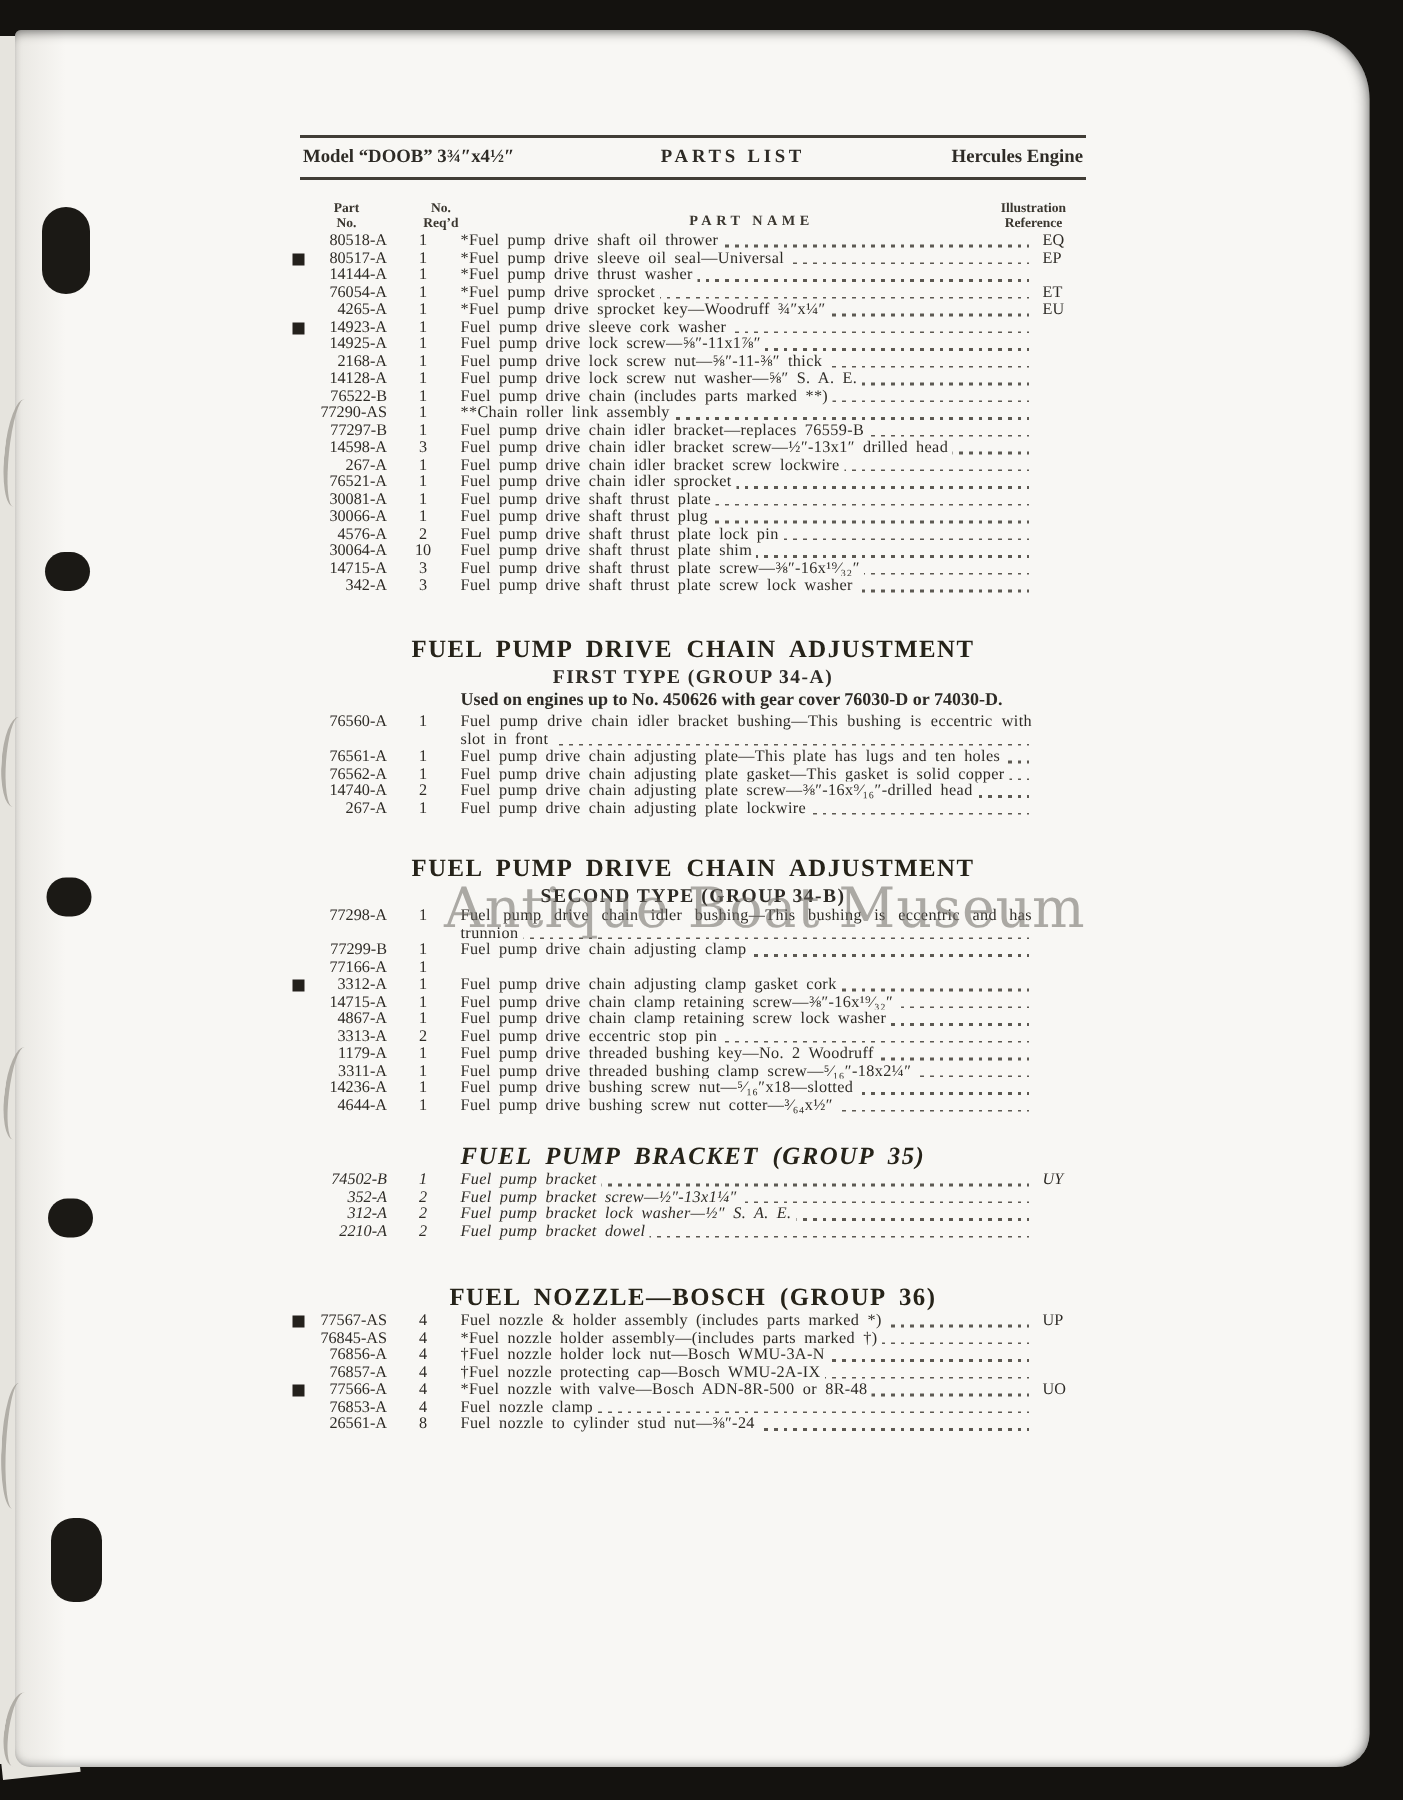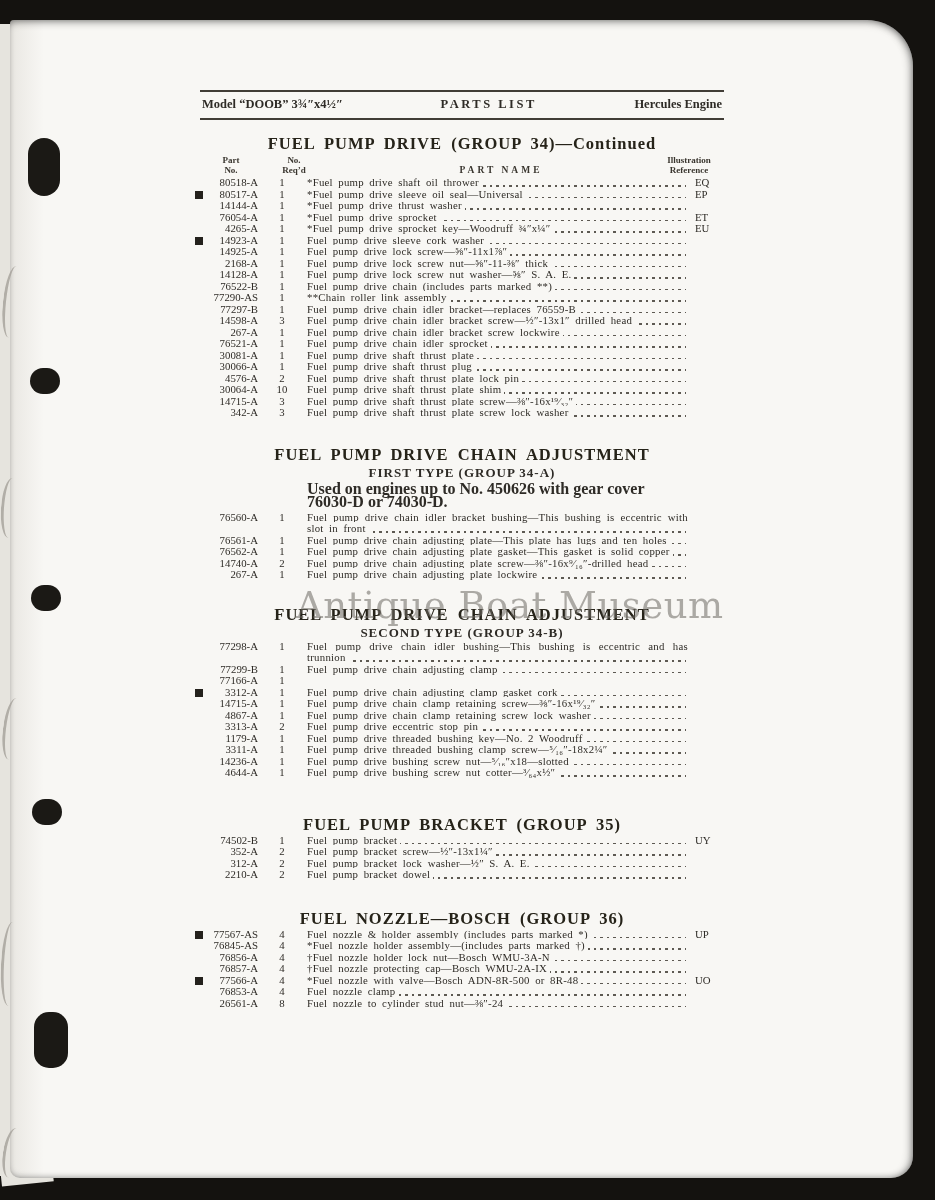--- a/index.html
+++ b/index.html
@@ -45,21 +45,21 @@
     padding:5px 2px 6px;font-size:12.5px;font-weight:bold;
   }
   .ph-center{letter-spacing:2.5px;}
   .psec{margin-top:0;}
   .sec-title{
     margin:0;text-align:center;font-size:16.5px;font-weight:bold;color:#262319;
     letter-spacing:1px;word-spacing:4px;line-height:19px;
   }
   .sec-subtitle{margin:1px 0 0;text-align:center;font-size:13px;font-weight:bold;letter-spacing:1px;line-height:15px;}
   .sec-notes{margin-top:2px;margin-bottom:3px;}
-  .note{font-size:16px;font-weight:bold;line-height:13.5px;}
+  .note{font-size:12px;font-weight:bold;line-height:13.5px;}
   .note-left{margin-left:107px;width:375px;text-align:left;}
   .note-center{text-align:center;}
   .colheads{display:grid;grid-template-columns:62px 40px 1fr 36px;align-items:end;margin-top:3px;margin-bottom:2px;gap:12px;}
   .ch{font-size:9px;font-weight:bold;color:#3a362f;white-space:pre-line;line-height:9.5px;}
   .ch-part,.ch-req{text-align:center;}
   .ch-name{text-align:center;letter-spacing:3px;font-size:9.5px;}
   .ch-ref{width:70px;margin-left:-34px;text-align:center;}
   .rows{margin-top:1px;}
   .prow{display:grid;grid-template-columns:62px 40px 1fr 36px;font-size:10.8px;line-height:11.5px;}
   .c-part{position:relative;text-align:right;padding-right:4px;white-space:nowrap;}
@@ -68,21 +68,21 @@
   .c-name{position:relative;padding-left:5px;text-align:justify;}
   .c-name .dash{
     position:absolute;left:6px;right:2px;bottom:2px;height:1.5px;
     background:repeating-linear-gradient(90deg,#5d5952 0 2.5px,transparent 2.5px 6.5px);
   }
   .c-name .txt{position:relative;background:#f8f7f4;padding-right:3px;word-spacing:2.5px;letter-spacing:0.25px;}
   .c-ref{padding-left:7px;align-self:end;white-space:nowrap;}
   .m-s1{margin-top:14px;}
   .m-s2{margin-top:26px;}
   .m-s3{margin-top:24px;}
-  .m-s4{margin-top:36px;}
+  .m-s4{margin-top:18px;font-style:italic;}
   .m-s5{margin-top:28px;}
   footer{margin-top:20px;}
   .order-note{text-align:center;font-size:12.5px;font-weight:bold;word-spacing:3px;}
   .page-num{text-align:right;padding-right:22px;font-style:italic;font-size:12.5px;margin-top:2px;}
 </style>
 </head>
 <body>
 
 <div class="under-page"></div>
 <div class="under-corner"></div>
@@ -95,21 +95,20 @@
 <div class="sheet">
   <div class="watermark">Antique Boat Museum</div>
   <div class="content">
     <header class="page-header">
       <span>Model “DOOB” 3¾″x4½″</span>
       <span class="ph-center">PARTS LIST</span>
       <span>Hercules Engine</span>
     </header>
     <div id="sections">
         <section class="psec m-s1">
-    <h2 class="sec-title">FUEL PUMP DRIVE (GROUP 34)—Continued</h2>
 
     <div class="colheads">
       <span class="ch ch-part">Part
 No.</span>
       <span class="ch ch-req">No.
 Req’d</span>
       <span class="ch ch-name">PART NAME</span>
       <span class="ch ch-ref">Illustration
 Reference</span>
     </div>

